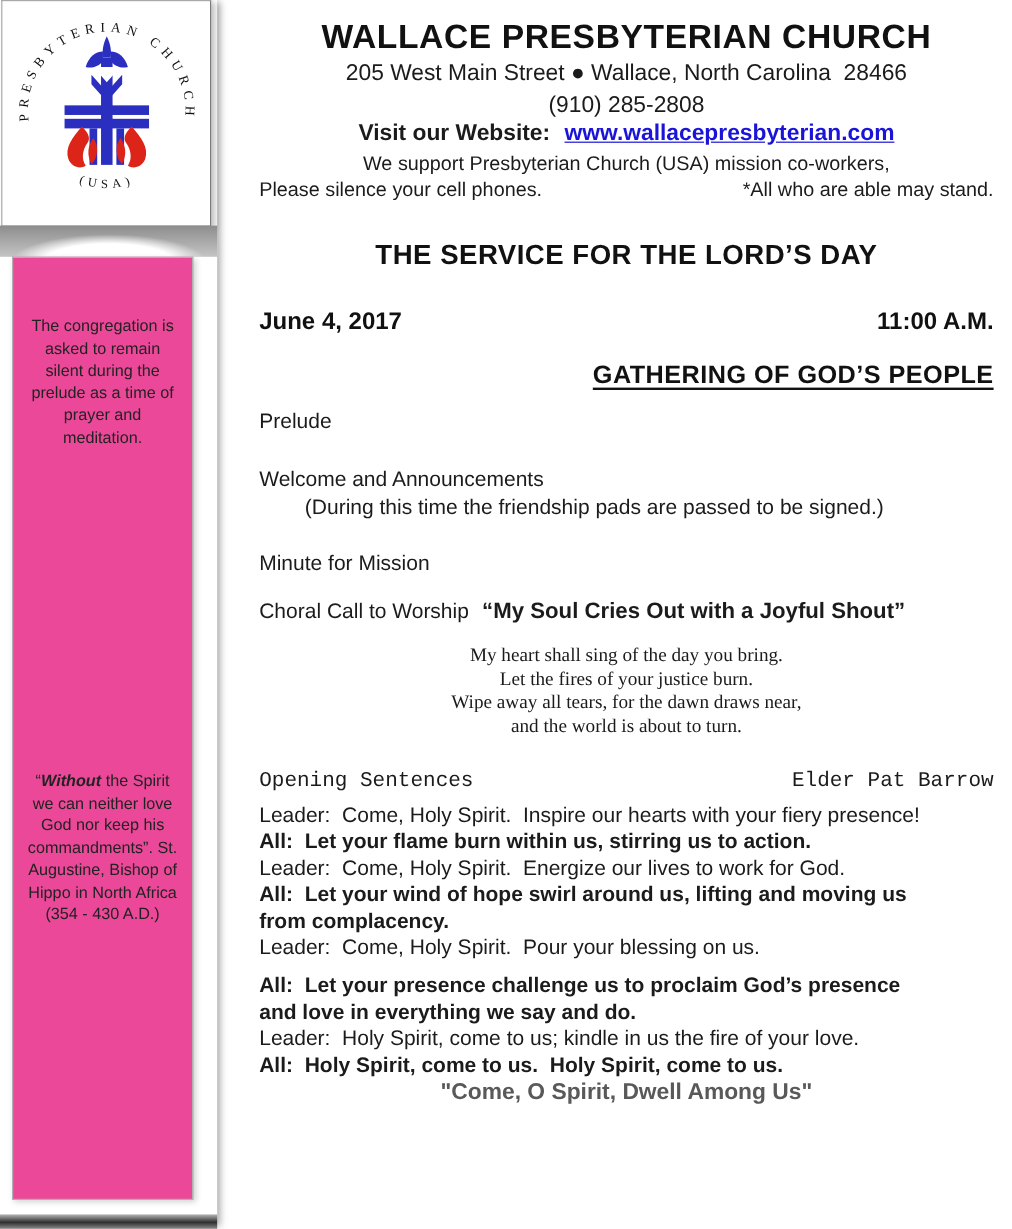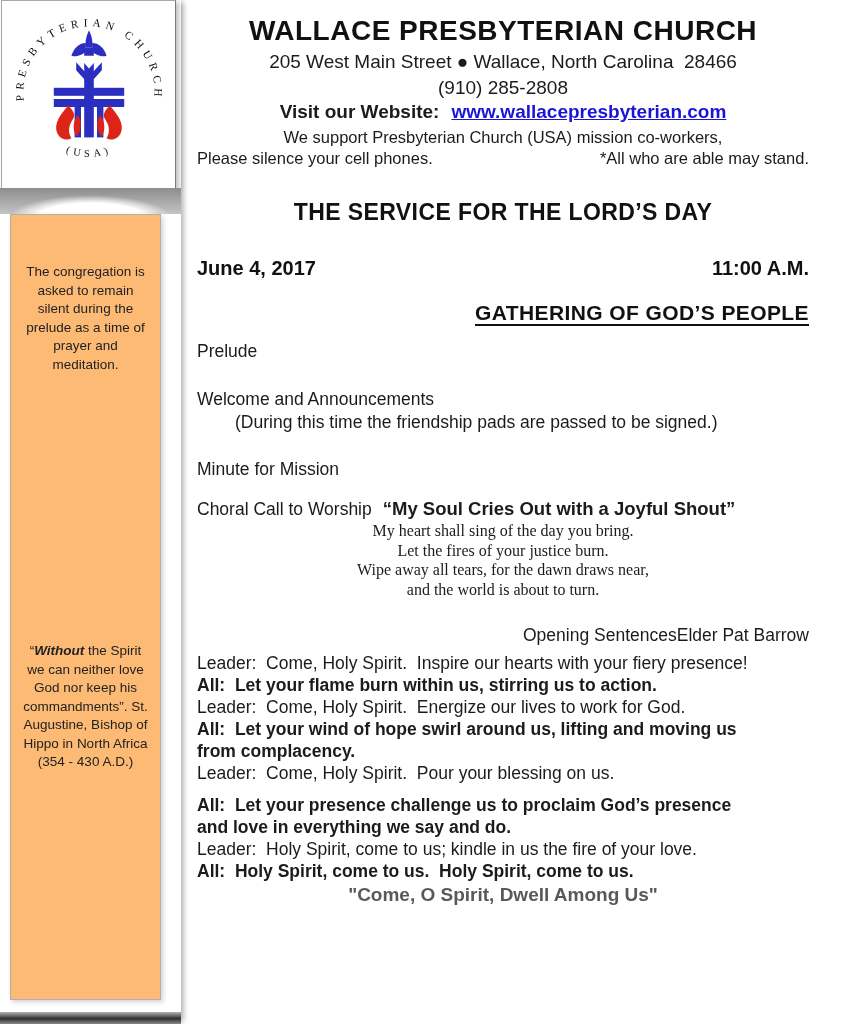--- a/index.html
+++ b/index.html
@@ -15,51 +15,51 @@
            border:1px solid #a8a8a8;border-bottom-color:#6e6e6e;border-right-color:#7a7a7a;
            box-shadow:3px 2px 5px rgba(0,0,0,.25);display:flex;align-items:flex-start;justify-content:center;}
   .logobox svg{width:160px;height:172px;margin-top:4px;}
   .sealtext{font-family:"Liberation Serif",serif;font-size:14px;letter-spacing:6px;fill:#111;}
   .sealtext-bot{font-family:"Liberation Serif",serif;font-size:13px;letter-spacing:5px;fill:#111;}
   .sealblue{fill:var(--seal-blue,#2b2fc0);}
   .sealred{fill:var(--seal-red,#dd2418);}
   .curl{position:absolute;left:0;top:188px;width:181px;height:26px;
         background:radial-gradient(ellipse 105px 30px at 50% 118%, #ffffff 52%, rgba(255,255,255,0) 78%),
                    linear-gradient(180deg,#8d8d8d,#c4c4c4);}
-  .notebox{position:absolute;left:10px;top:214px;width:131px;height:688px;background:#fdba74;
+  .notebox{position:absolute;left:10px;top:214px;width:131px;height:688px;background:#ec4899;
            border:1px solid #b0b0b0;box-shadow:2px 2px 5px rgba(0,0,0,.18);
            padding:48px 9px;font-size:13.5px;line-height:18.5px;text-align:center;color:#222;}
   .note2{margin:268px 0 0;}
   .note1{margin:0;}
   .bi{font-weight:bold;font-style:italic;}
   .botbar{position:absolute;left:0;top:1012px;width:181px;height:12px;
           background:linear-gradient(180deg,#b5b5b5,#2f2f2f 55%,#8a8a8a);}
 
   
-  .content{position:absolute;left:197px;top:0;width:612px;}
+  .content{position:absolute;left:216px;top:0;width:612px;}
   .church{font-size:28px;line-height:34px;font-weight:bold;text-align:center;margin:14px 0 0;letter-spacing:.5px;color:#111;}
   .addr{font-size:19px;line-height:24px;text-align:center;margin:2px 0 0;}
   .web{font-size:19px;line-height:24px;font-weight:bold;text-align:center;margin:0;}
   .weblink{color:var(--link,#1a14d8);text-decoration:underline;margin-left:12px;}
   .miss{font-size:16.5px;line-height:21px;text-align:center;margin:0;}
   .miss-first{margin-top:3px;}
   .noterow{font-size:16.5px;line-height:21px;display:flex;justify-content:space-between;margin:0;}
   .svctitle{font-size:23px;line-height:28px;font-weight:bold;text-align:center;margin:29px 0 0;letter-spacing:.4px;color:#111;}
   .daterow{font-size:20px;line-height:26px;font-weight:bold;display:flex;justify-content:space-between;margin:29px 0 0;color:#111;align-items:center;}
   .gather{font-size:21px;line-height:26px;font-weight:bold;text-align:right;margin:19px 0 0;
           text-decoration:underline;text-decoration-thickness:2px;text-underline-offset:4px;letter-spacing:.4px;color:#111;}
   .item{font-size:17.5px;line-height:23px;margin:0;}
   .mt-prelude{margin-top:14px;}
   .mt-welcome{margin-top:25px;}
   .indent{font-size:17.5px;line-height:23px;padding-left:38px;}
   .mt-minute{margin-top:24px;}
   .choral{font-size:17.5px;line-height:23px;margin-top:16px;}
   .choraltitle{font-weight:bold;font-size:18.5px;margin-left:11px;}
-  .verse{font-family:"Liberation Serif",serif;font-size:16px;line-height:19.5px;text-align:center;margin-top:0;}
-  .openrow{font-size:17.5px;line-height:23px;display:flex;justify-content:flex-end;margin-top:25px;}
+  .verse{font-family:"Liberation Serif",serif;font-size:16px;line-height:19.5px;text-align:center;margin-top:16px;}
+  .openrow{font-size:17.5px;line-height:23px;display:flex;justify-content:space-between;margin-top:25px;font-family:Liberation Mono, monospace;}
   .lit{font-size:17.5px;line-height:22px;}
   .lit-first{margin-top:5px;}
   .lit-gap{margin-top:10px;}
   .hymnrow{display:flex;justify-content:space-between;align-items:baseline;margin-top:13px;}
   .hymnlabel{font-size:18px;line-height:23px;}
   .tune{font-size:13.5px;color:#222;}
   .hymntitle{font-size:19px;line-height:24px;font-weight:bold;text-align:center;margin-top:1px;color:var(--hymn-gray,#595959);}
 </style>
 </head>
 <body>

